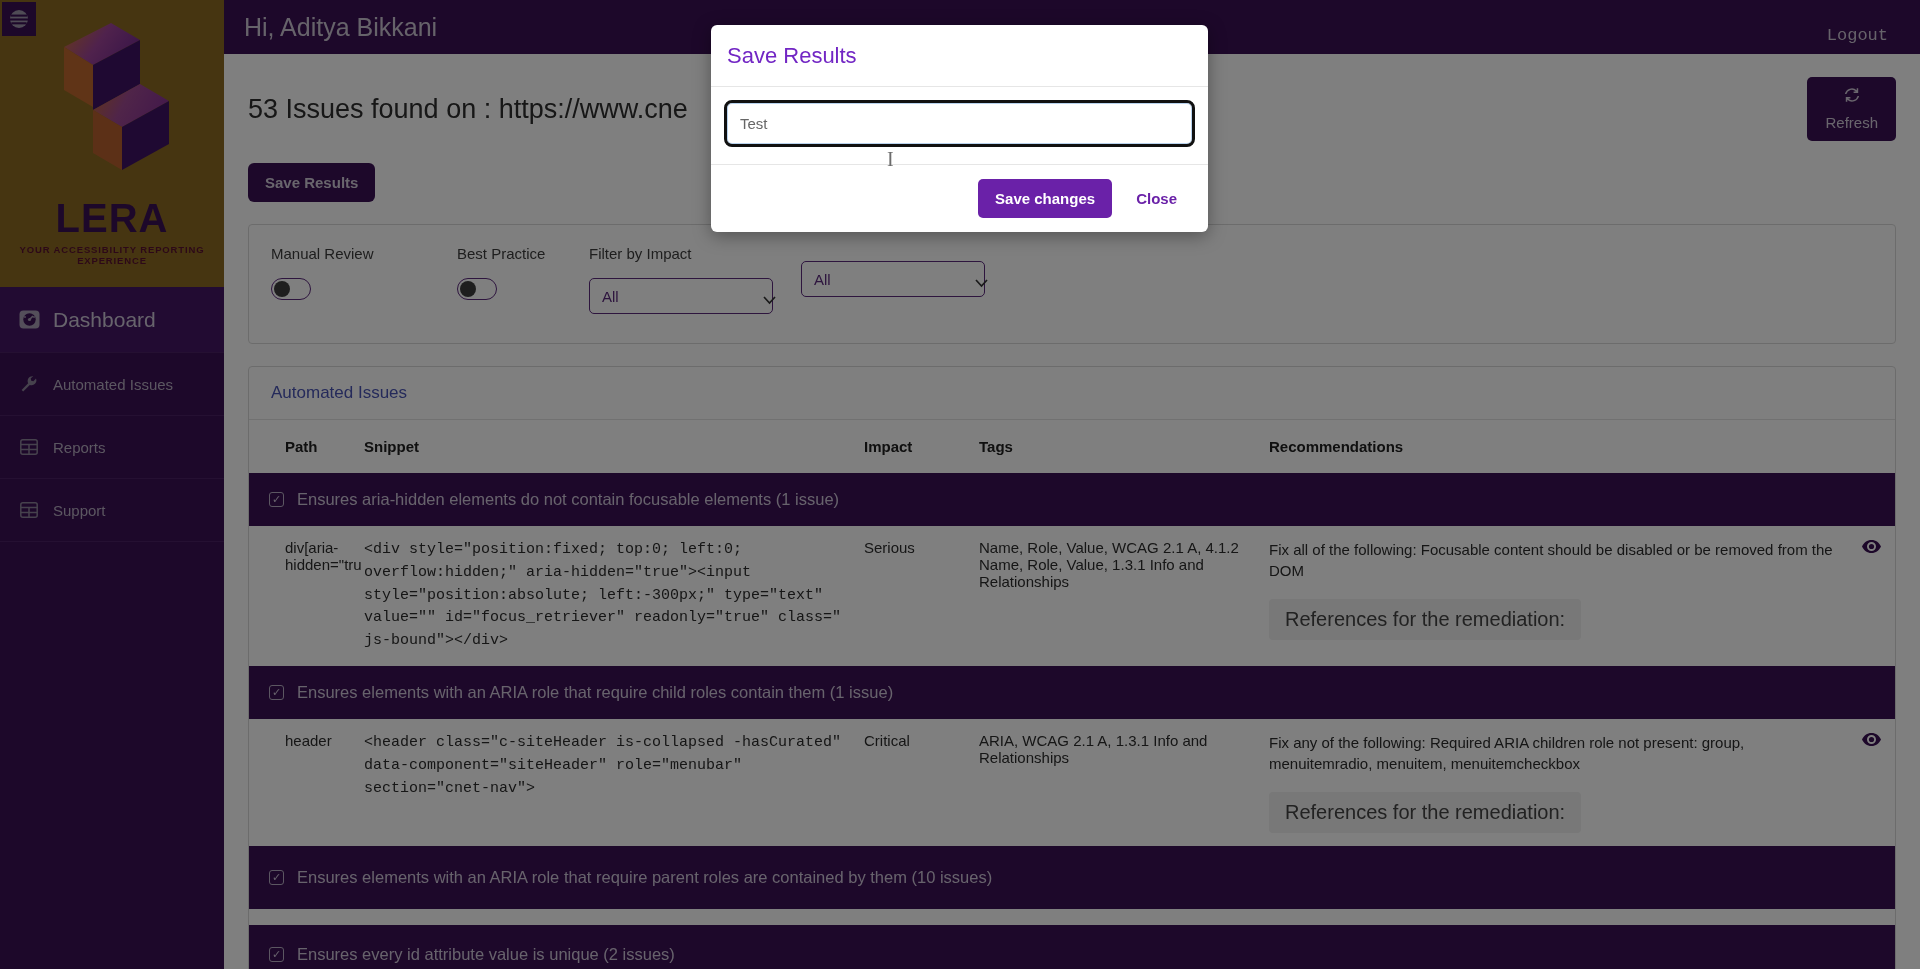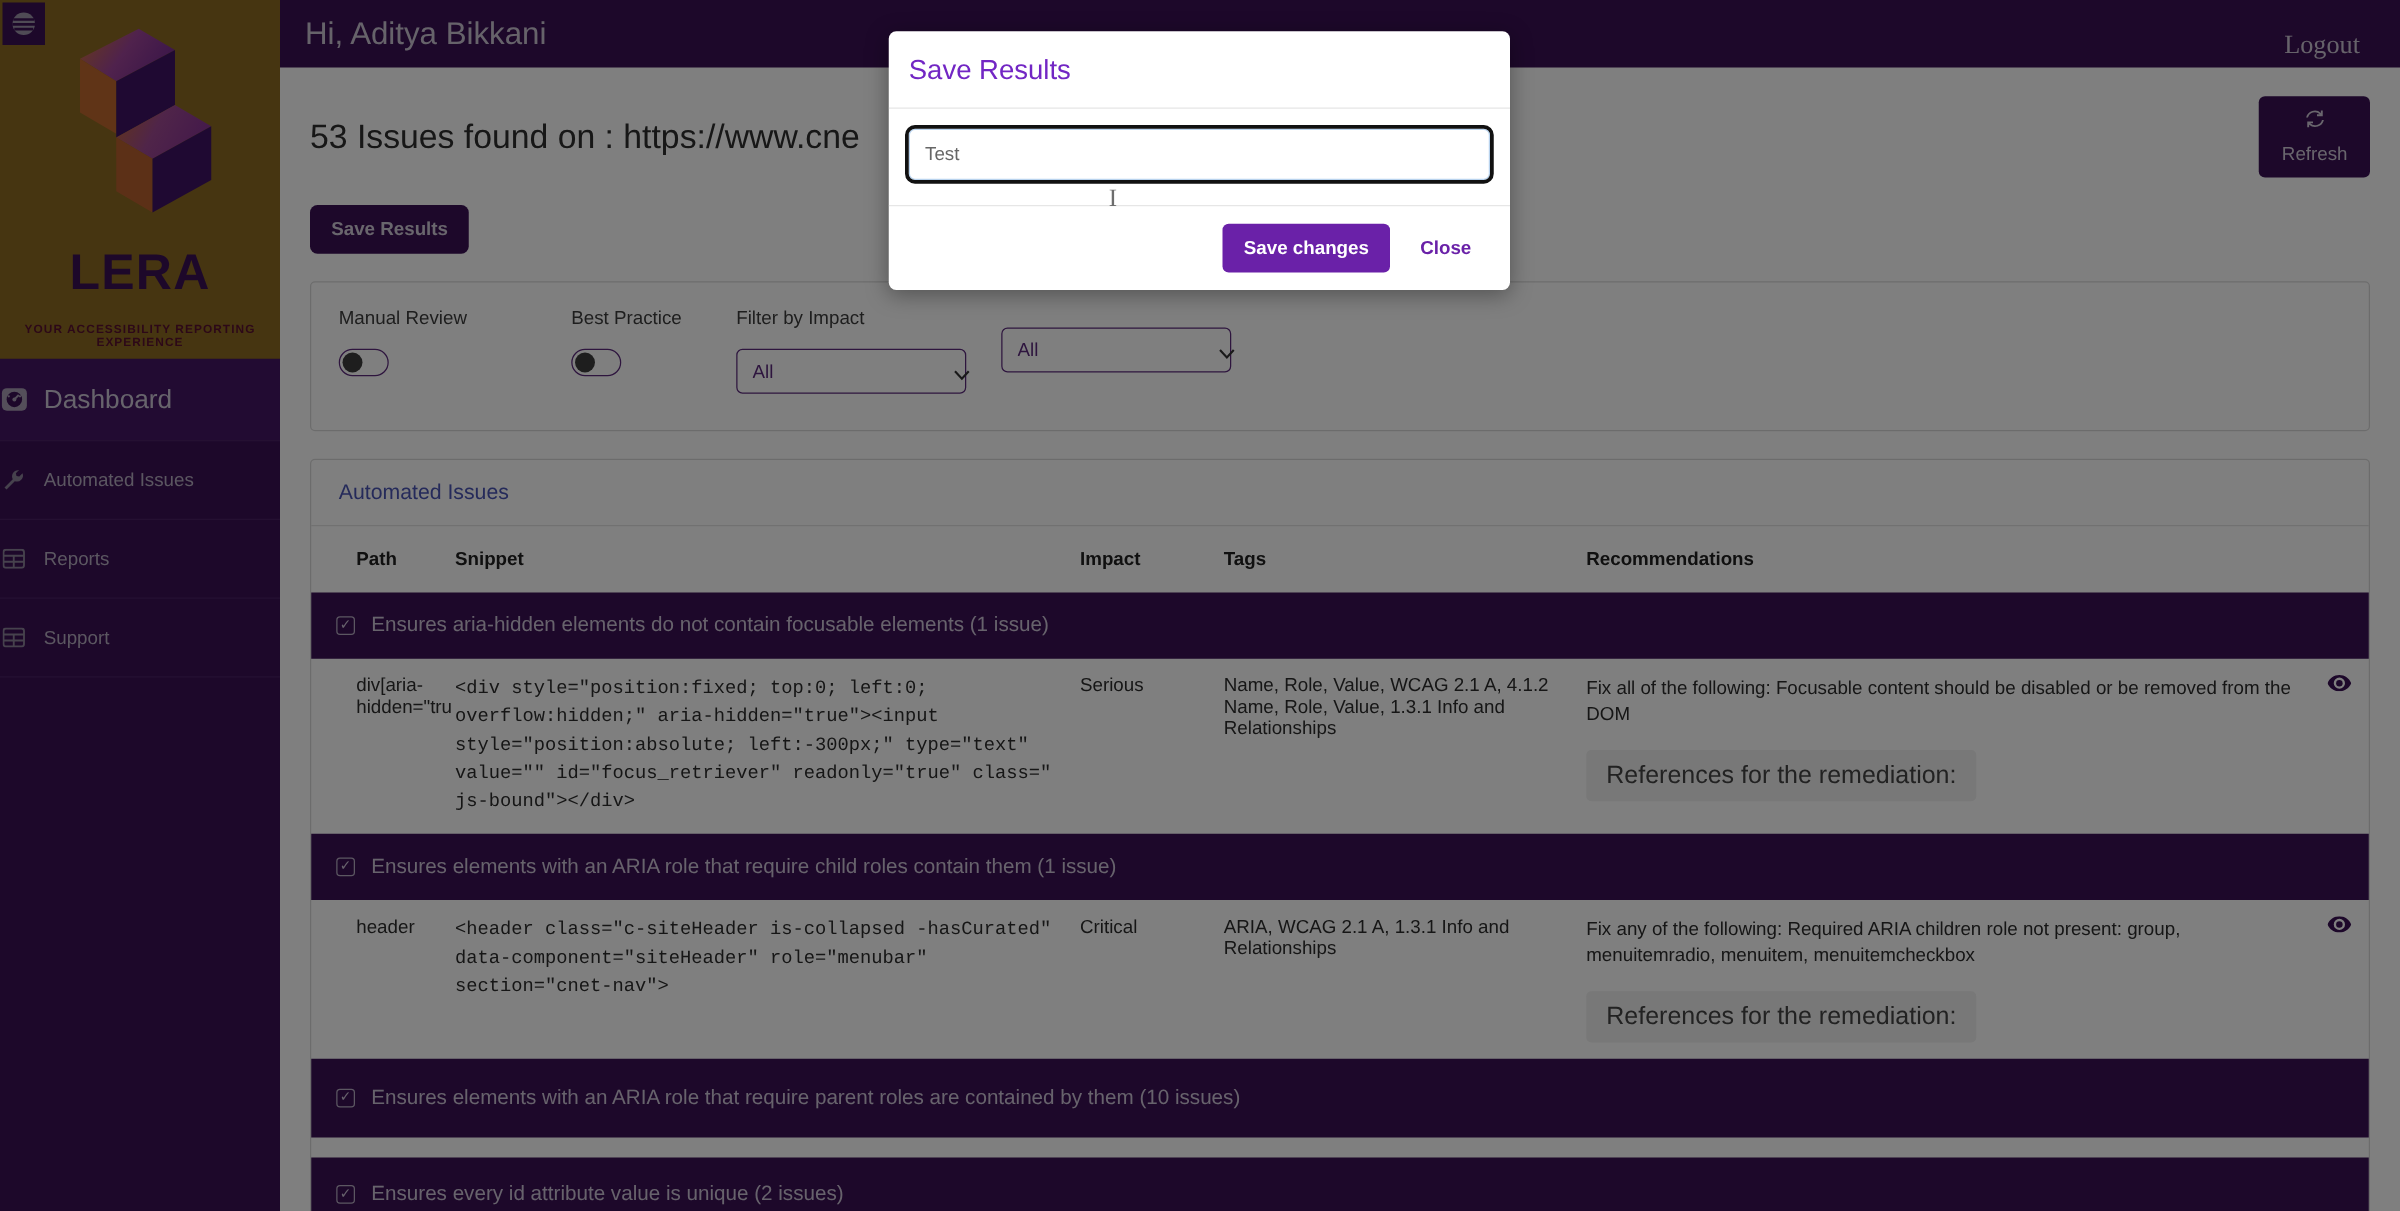--- a/index.html
+++ b/index.html
@@ -29,27 +29,27 @@
     position: absolute; left: 2px; top: 2px; width: 34px; height: 34px;
     background: #3B1055; display: flex; align-items: center; justify-content: center;
   }
   #hamburger svg { display: block; }
   #logo-cube { position: absolute; left: 36px; top: 22px; }
   #brand-name {
     position: absolute; left: 0; top: 196px; width: 224px; text-align: center;
     font-size: 40px; font-weight: bold; color: #3B1055; letter-spacing: 1px;
   }
   #brand-tag {
-    position: absolute; left: 0; top: 258px; width: 224px; text-align: center;
+    position: absolute; left: 0; top: 244px; width: 224px; text-align: center;
     font-size: 9.5px; font-weight: bold; color: #5A1030; letter-spacing: 0.85px;
   }
 
   .nav-item {
     display: flex; align-items: center; gap: 13px;
-    height: 63px; 
+    height: 63px; padding-left: 18px;
     color: #b7aec2; font-size: 15px;
     border-bottom: 1px solid #4a2065;
     cursor: pointer;
   }
   .nav-item.active {
     background: #441765; color: #cfc8d8; font-size: 21px; height: 66px;
   }
   .nav-item .nico { width: 22px; display:flex; align-items:center; justify-content:center; color:#8d849a; }
   .nav-item.active .nico { color: #a99fb5; }
 
@@ -58,22 +58,22 @@
     position: absolute; left: 224px; top: 0; width: 1696px; height: 969px;
     background: #fff; overflow: hidden;
   }
   #topbar {
     height: 54px; background: #3B1055;
     display: flex; align-items: center; justify-content: space-between;
     padding: 0 24px 0 20px;
   }
   #greeting { color: #cdc6d5; font-size: 25px; }
   #logout {
-    color: #cdc6d5; font-size: 21px; background: none; border: none;
-    font-family: Liberation Serif, serif; cursor: pointer; padding: 4px 8px; margin-top: 16px;
+    color: #cdc6d5; font-size: 17px; background: none; border: none;
+    font-family: Liberation Mono, monospace; cursor: pointer; padding: 4px 8px; margin-top: 16px;
   }
 
   #content { padding: 0 24px; }
 
   #title-row {
     display: flex; align-items: center; justify-content: space-between;
     padding-top: 23px;
   }
   #page-title { font-size: 27px; color: #2e2e2e; font-weight: 400; }
   #refresh-btn {

